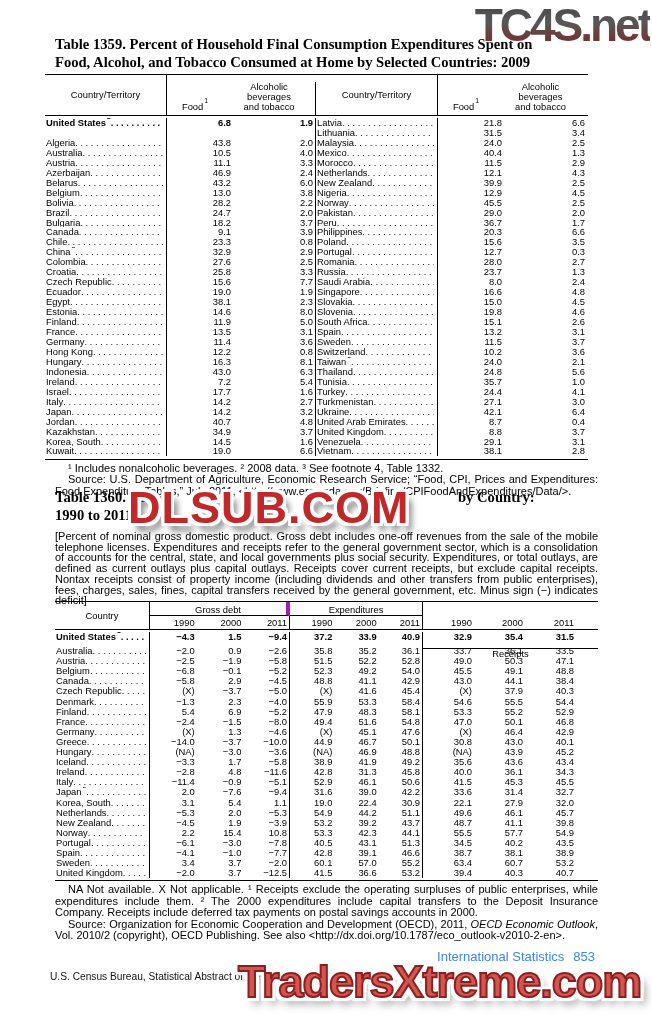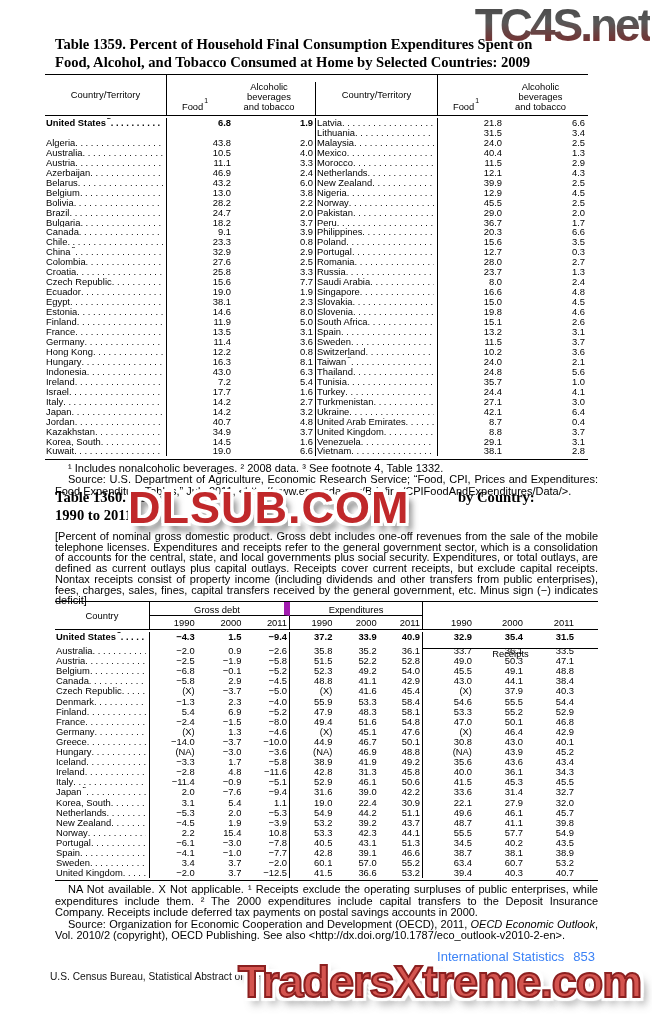--- a/index.html
+++ b/index.html
@@ -42,21 +42,21 @@
   .fn60{top:884px;line-height:11.5px;}
   .indent{text-indent:13px;}
   .it{font-style:italic;}
 
   
   .t60{position:absolute;left:55px;top:601px;width:543px;font-size:9.4px;}
   .t60h{display:grid;grid-template-columns:95px 46.7px 46.7px 46.7px 44.3px 44.3px 44.3px 51px 51px 51px 22px;
         grid-template-rows:14px 13px;border-top:1.6px solid #000;border-bottom:1px solid #000;}
   .t60h .hcountry{grid-column:1;grid-row:1/3;display:flex;align-items:center;justify-content:center;border-right:1px solid #000;}
   .t60h .grp{grid-row:1;text-align:center;border-bottom:1px solid #000;padding-top:2px;line-height:11px;}
-  .t60h .g1{grid-column:2/5;border-right:6px solid #a21caf;}
+  .t60h .g1{grid-column:2/5;border-right:4px solid #a21caf;}
   .t60h .g2{grid-column:5/8;border-right:1px solid #000;}
   .t60h .g3{grid-column:8/12;margin-top:44px;}
   .t60h .yr{grid-row:2;text-align:right;padding-right:2px;line-height:13px;}
   .t60 .tbody{border-bottom:1px solid #000;padding:2px 0 2px;}
   .r60{display:grid;grid-template-columns:95px 46.7px 46.7px 46.7px 44.3px 44.3px 44.3px 51px 51px 51px 22px;line-height:10.1px;}
   .r60.gap .c{height:4px;line-height:4px;}
 
   
   .pgfoot{position:absolute;top:949px;right:57px;font-size:13px;color:#3b82f6;}
   .pgfoot .pgnum{margin-left:9px;}

